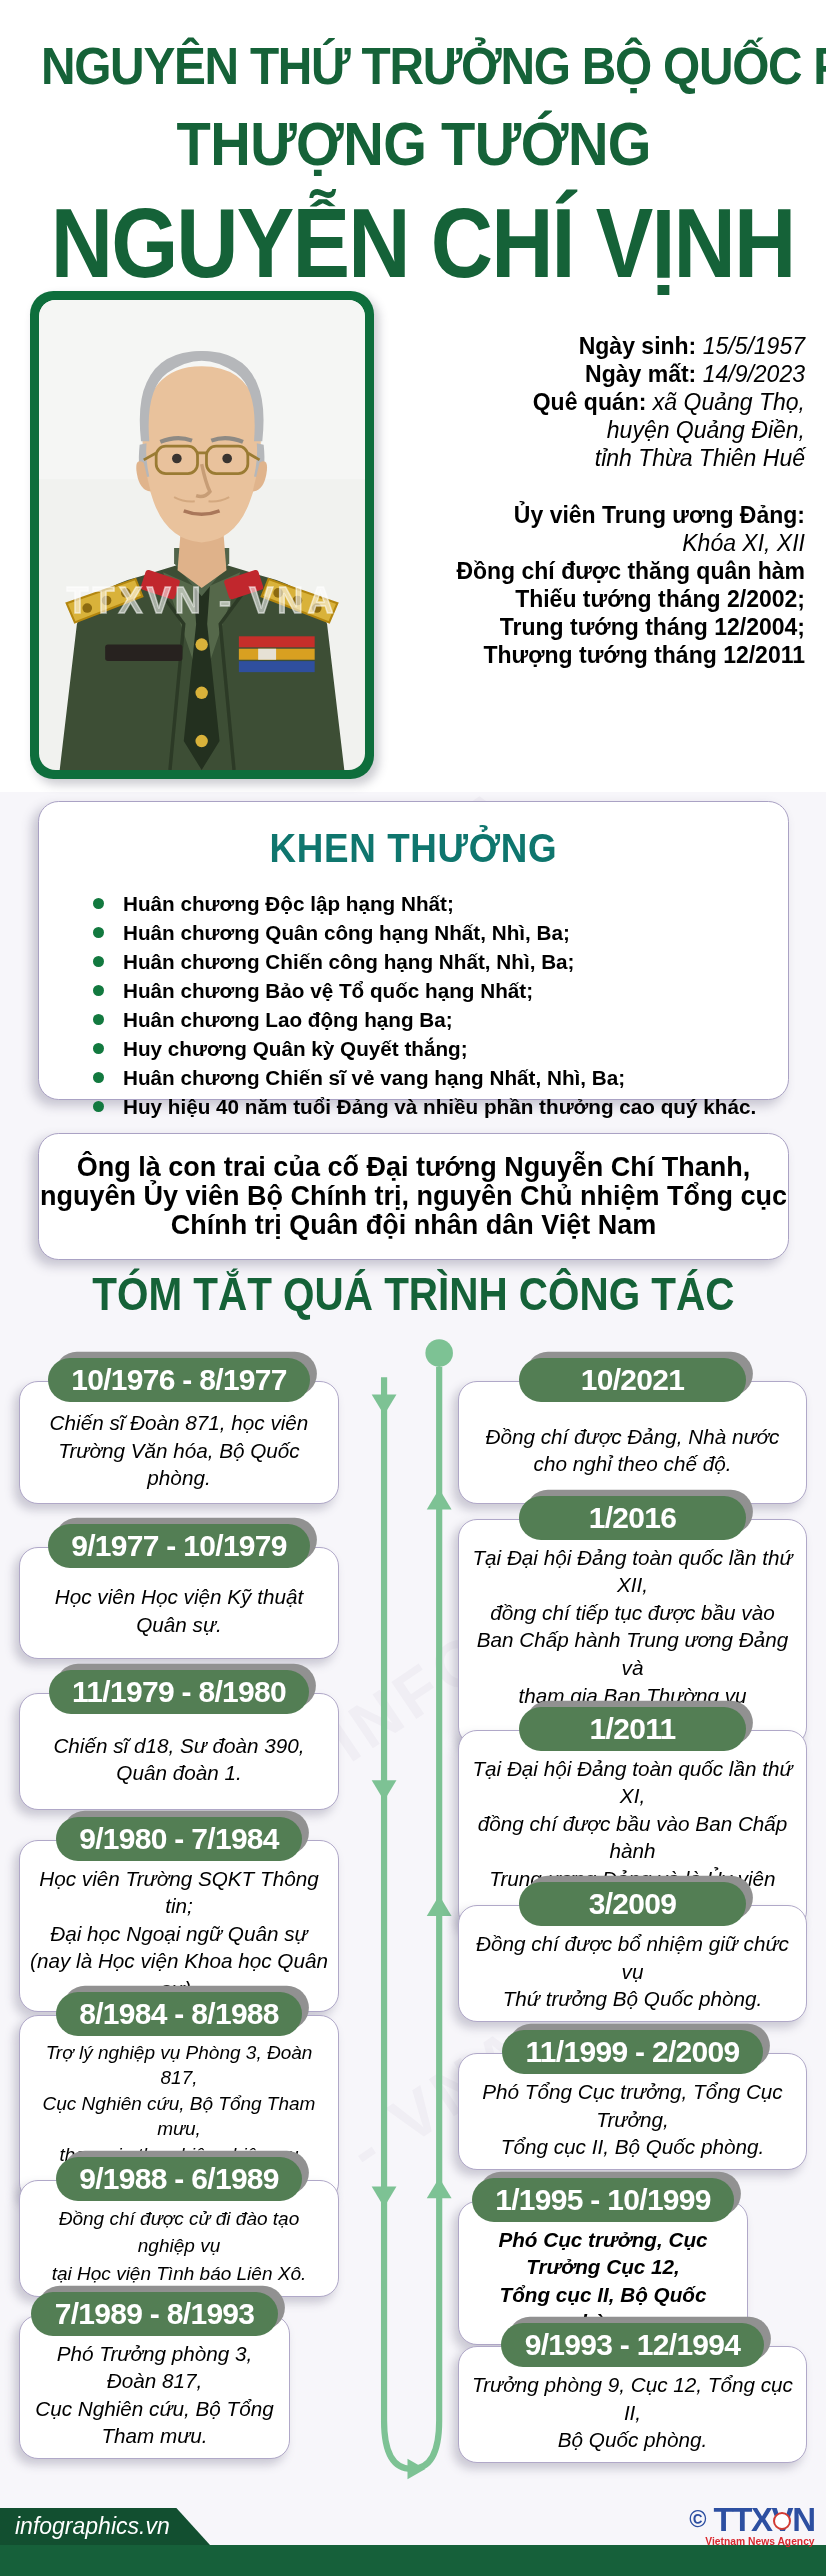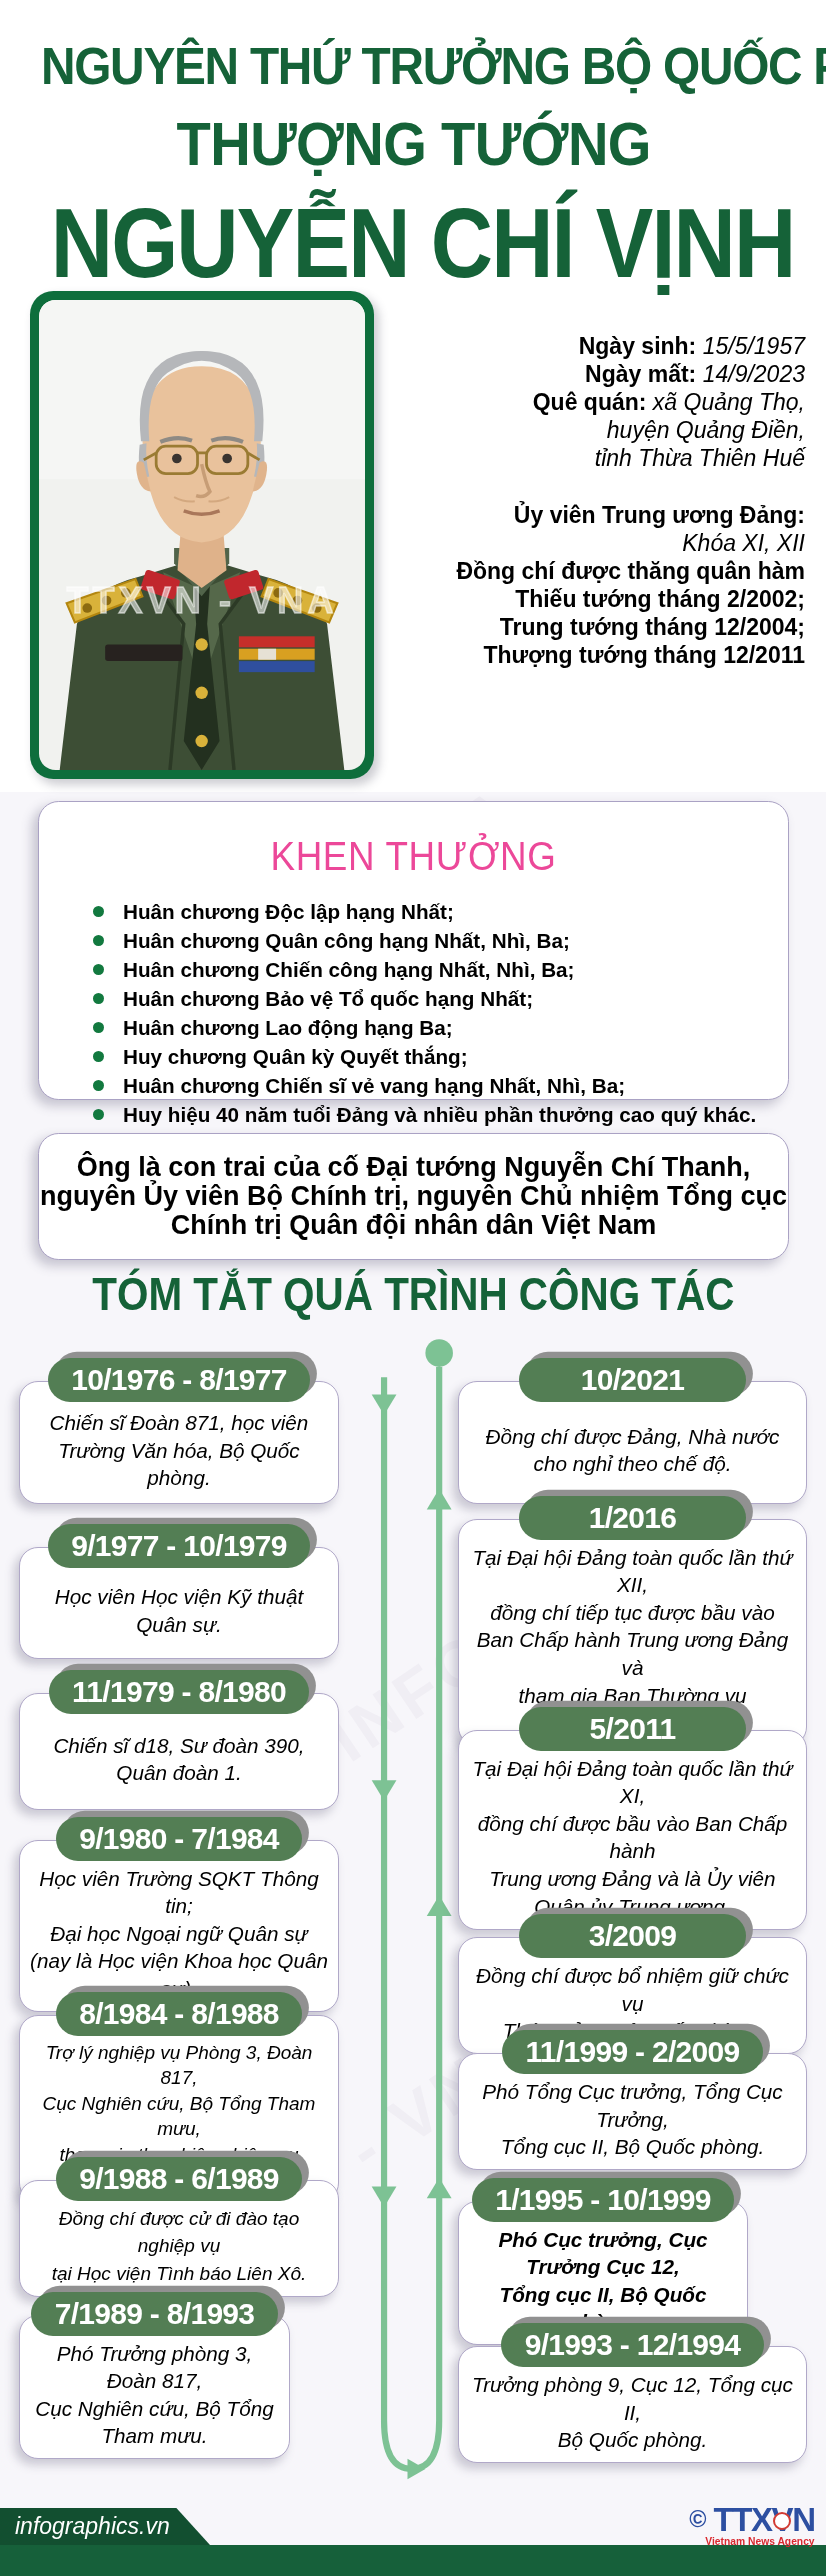--- a/index.html
+++ b/index.html
@@ -26,21 +26,21 @@
   #info{position:absolute;right:22px;top:332px;width:427px;text-align:right;
         font-size:23px;line-height:28px;}
   #info .b{font-weight:bold;}
   #info .i{font-style:italic;}
   #info .gap{height:29px;}
 
   
   .big-card{position:absolute;left:38px;width:751px;background:#ffffff;border:1.4px solid #aaa2c4;
             border-radius:20.7px;box-shadow:-5.5px 5.5px 11px rgba(90,85,115,.30);box-sizing:border-box;}
   #awards-card{top:801px;height:299px;}
-  #awards-title{margin-top:32px;text-align:center;font-size:40px;font-weight:normal;color:#ec4899;
+  #awards-title{margin-top:24px;text-align:center;font-size:40px;font-weight:bold;color:#0f766e;
                 letter-spacing:0.7px;}
   #awards-list{margin:18px 0 0 54px;}
   .aw-row{position:relative;padding-left:30px;font-size:20.7px;font-weight:bold;line-height:29px;}
   .aw-dot{position:absolute;left:0;top:9px;width:11px;height:11px;border-radius:50%;background:#12793f;}
   #family-card{top:1133px;height:127px;display:flex;align-items:center;justify-content:center;}
   #family-text{text-align:center;font-size:27px;font-weight:bold;line-height:29px;white-space:pre-line;}
   #career-title{top:1266px;font-size:47px;}
   #career-title .cond{transform:scaleX(0.86);}
 
   
@@ -268,29 +268,29 @@
     <div class="pill">1/2016</div>
     <div class="t-card" style="min-height:185px;">
         <div class="t-text">Tại Đại hội Đảng toàn quốc lần thứ XII,
 đồng chí tiếp tục được bầu vào
 Ban Chấp hành Trung ương Đảng và
 tham gia Ban Thường vụ
 Quân ủy Trung ương.</div>
       </div>
   </div>
   <div class="t-entry" style="left:458px;top:1707px;width:349px;">
-    <div class="pill">5/2011</div>
+    <div class="pill">1/2011</div>
     <div class="t-card" style="min-height:155px;">
         <div class="t-text">Tại Đại hội Đảng toàn quốc lần thứ XI,
 đồng chí được bầu vào Ban Chấp hành
 Trung ương Đảng và là Ủy viên
 Quân ủy Trung ương.</div>
       </div>
   </div>
-  <div class="t-entry" style="left:458px;top:1882px;width:349px;margin-top:32px;">
+  <div class="t-entry" style="left:458px;top:1882px;width:349px;">
     <div class="pill">3/2009</div>
     <div class="t-card" style="min-height:117px;">
         <div class="t-text">Đồng chí được bổ nhiệm giữ chức vụ
 Thứ trưởng Bộ Quốc phòng.</div>
       </div>
   </div>
   <div class="t-entry" style="left:458px;top:2030px;width:349px;">
     <div class="pill">11/1999 - 2/2009</div>
     <div class="t-card" style="min-height:117px;">
         <div class="t-text">Phó Tổng Cục trưởng, Tổng Cục Trưởng,

